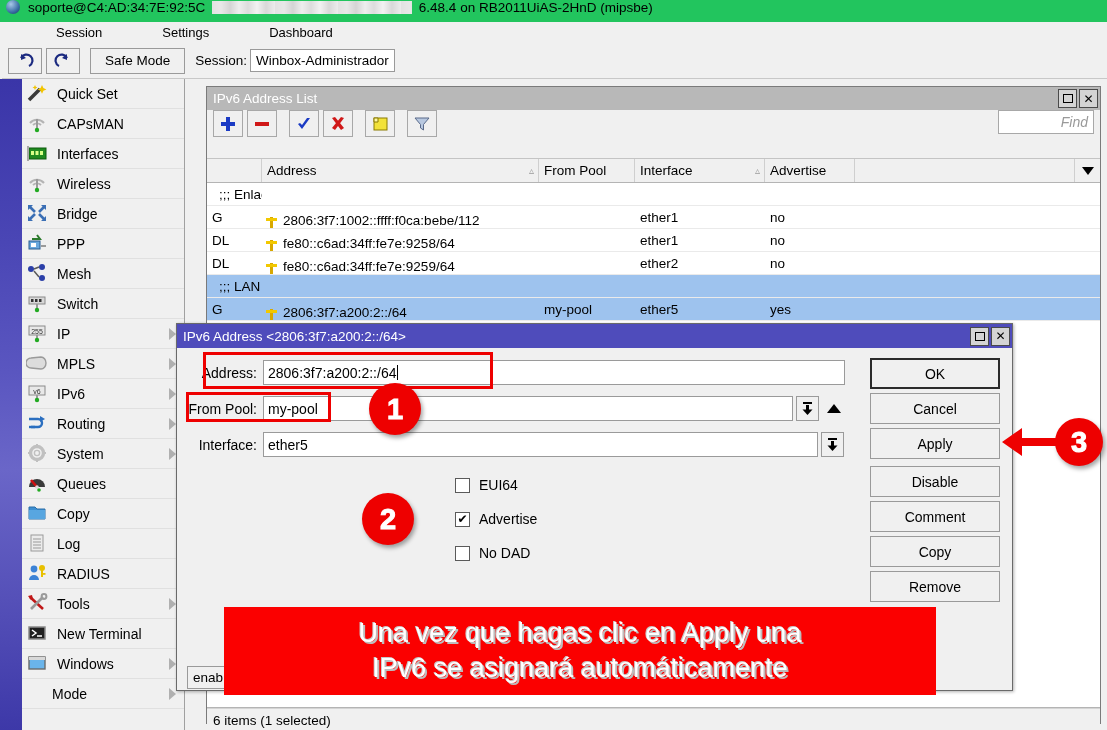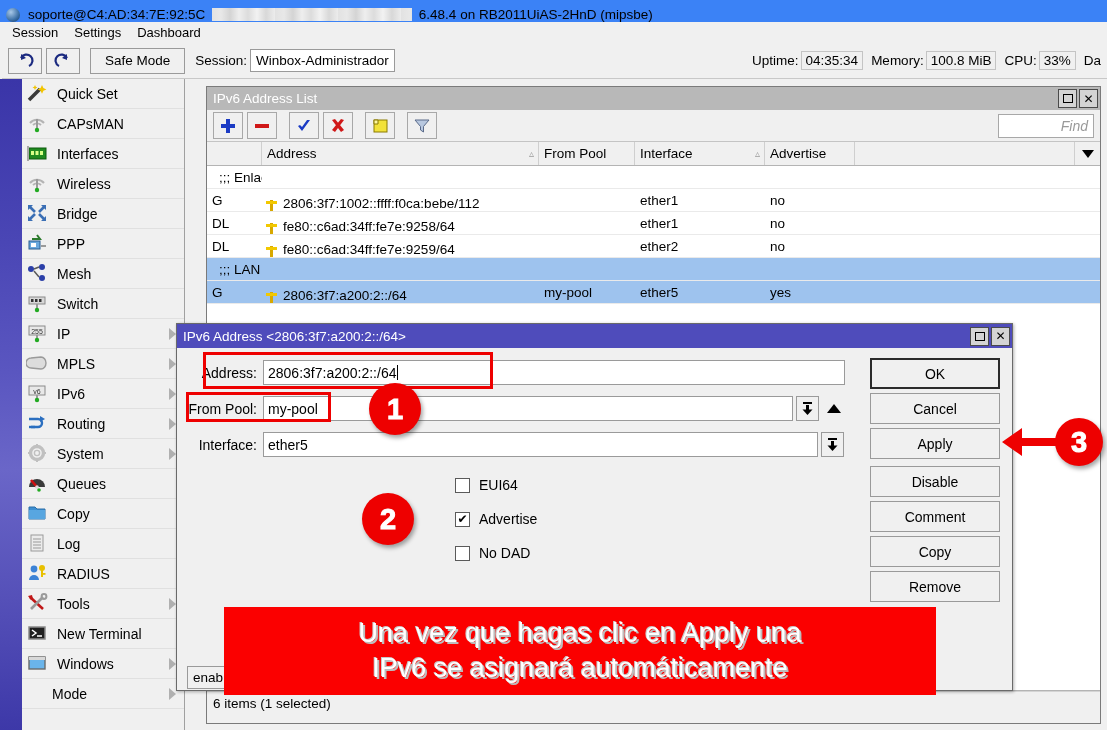--- a/index.html
+++ b/index.html
@@ -10,42 +10,42 @@
     font-family: "Liberation Sans", sans-serif;
     font-size: 13px;
     color: #000;
     background: #f0f0f0;
   }
   #root { position: relative; width: 1107px; height: 730px; }
 
   
   .titlebar {
     position: absolute; left: 0; top: 0; width: 1107px; height: 22px;
-    background: #3b82f6; display: flex; align-items: flex-end; padding-left: 6px;
+    background: #22c55e; display: flex; align-items: flex-start; padding-left: 6px;
   }
   .tb-globe {
     width: 14px; height: 14px; border-radius: 50%;
     background: radial-gradient(circle at 35% 30%, #a8c8e8 0%, #3a6ea5 60%, #16375c 100%);
     margin-right: 8px; flex: 0 0 auto;
   }
   .tb-text { font-size: 13.5px; white-space: nowrap; }
   .tb-redact {
     display: inline-block; width: 200px; height: 13px; vertical-align: -2px;
     background: repeating-linear-gradient(90deg,
       #e2e2e2 0px, #e8e8e8 9px, #d4d4d4 18px, #eeeeee 27px,
       #dcdcdc 36px, #f2f2f2 45px, #d8d8d8 54px, #ececec 63px);
     filter: blur(0.6px); margin: 0 3px;
   }
 
   
   .menubar {
     position: absolute; left: 0; top: 22px; width: 1107px; height: 21px;
     background: #f0f0f0; display: flex; align-items: center; padding-left: 4px;
   }
-  .menubar .mi { padding: 2px 8px; font-size: 13px; cursor: default; }
+  .menubar .mi { padding: 2px 8px; font-size: 13px; cursor: default; margin-left: 44px; }
 
   
   .toolbar {
     position: absolute; left: 2px; top: 43px; width: 1107px; height: 36px;
     background: #f0f0f0; border-bottom: 1px solid #c8c8c8;
     display: flex; align-items: center; padding: 0 6px;
   }
   .tbtn {
     width: 34px; height: 26px; background: #f0f0f0;
     border: 1px solid #9a9a9a; margin-right: 4px;
@@ -101,21 +101,21 @@
     font-size: 13.5px; color: #ffffff;
   }
   .wbtns { margin-left: auto; display: flex; height: 100%; align-items: center; padding-right: 2px; }
   .wbtn {
     width: 19px; height: 19px; border: 1px solid #4a4a4a; background: #d4d4d4;
     margin-left: 2px; display: flex; align-items: center; justify-content: center;
     font-size: 12px; line-height: 1; color: #000;
   }
   .wbtn .sq { width: 10px; height: 9px; border: 1.5px solid #000; }
   .alist-toolbar {
-    height: 32px; background: #f0f0f0; display: flex; align-items: center; padding: 0 6px;
+    height: 49px; background: #f0f0f0; display: flex; padding: 0 6px;
     border-bottom: 1px solid #c4c4c4;
   }
   .abtn {
     width: 30px; height: 27px; border: 1px solid #a8a8a8; background: #f0f0f0;
     margin-right: 4px; display: flex; align-items: center; justify-content: center;
   }
   .abtn.gap { margin-left: 8px; }
   .findbox {
     margin-left: auto; width: 96px; height: 24px; background: #fff;
     border: 1px solid #a8a8a8; display: flex; align-items: center;
@@ -257,29 +257,20 @@
     <div class="tbtn">
       <svg width="18" height="16" viewBox="0 0 18 16">
         <path d="M5 13 A6 6 0 1 1 13 5" fill="none" stroke="#1b2a80" stroke-width="2.2"></path>
         <path d="M13 1 L13 7 L8 5 Z" fill="#1b2a80"></path>
       </svg>
     </div>
     <div class="safemode">Safe Mode</div>
     <div class="sesslabel">Session:</div>
     <div class="sessbox">Winbox-Administrador</div>
 
-    <div class="tb-right">
-      <span class="lbl">Uptime:</span>
-      <span class="val">04:35:34</span>
-      <span class="lbl">Memory:</span>
-      <span class="val">100.8 MiB</span>
-      <span class="lbl">CPU:</span>
-      <span class="val">33%</span>
-      <span class="lbl cut">Da</span>
-    </div>
   </div>
 
   <div class="sidebar-strip">
     
   </div>
 
   <div class="menu">
 
     <div class="mrow">
       <span class="ic">

